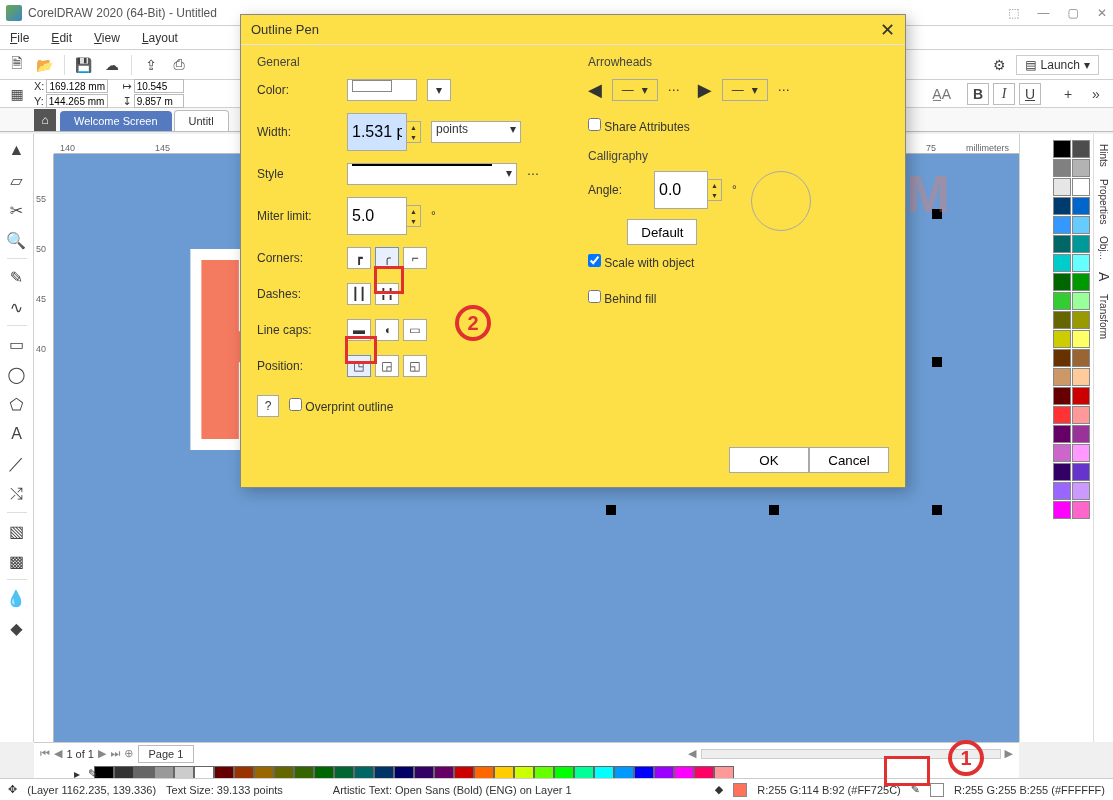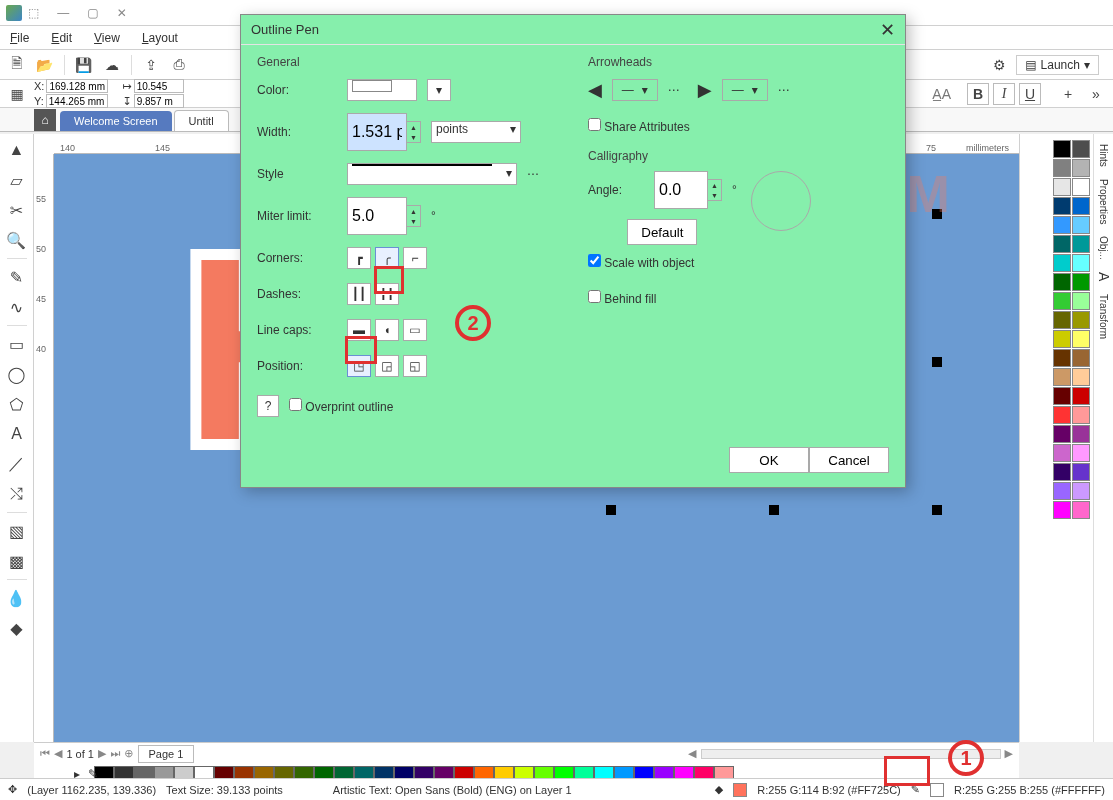--- a/index.html
+++ b/index.html
@@ -53,21 +53,21 @@
   .palette { position: absolute; right: 20px; top: 6px; width: 40px; display: flex; flex-wrap: wrap; gap: 1px; }
   .palette .sw { width: 18px; height: 18px; border: 1px solid #888; }
   .pagebar { position: absolute; left: 34px; right: 94px; bottom: 36px; height: 22px; background: #fff; border-top: 1px solid #ccc; display: flex; align-items: center; font-size: 11px; gap: 4px; padding: 0 6px; }
   .pagebar .pnav { color: #888; cursor: pointer; }
   .pagebar .pagetab { padding: 2px 10px; border: 1px solid #bbb; background: #fff; }
   .colorbar { position: absolute; left: 34px; right: 94px; bottom: 16px; height: 20px; background: #fff; display: flex; align-items: center; gap: 0; padding: 0 60px; }
   .colorbar .csw { width: 20px; height: 16px; border: 1px solid #666; }
   .statusbar { position: absolute; left: 0; right: 0; bottom: 0; height: 22px; background: #fff; border-top: 1px solid #ccc; display: flex; align-items: center; font-size: 11px; gap: 10px; padding: 0 8px; }
   .statusbar .swatch { width: 14px; height: 14px; border: 1px solid #888; }
   
-  .dialog { position: absolute; left: 240px; top: 14px; width: 666px; background: #86efac; border: 1px solid #888; box-shadow: 4px 4px 14px rgba(0,0,0,.25); z-index: 50; }
+  .dialog { position: absolute; left: 240px; top: 14px; width: 666px; background: #fde047; border: 1px solid #888; box-shadow: 4px 4px 14px rgba(0,0,0,.25); z-index: 50; }
   .dialog .dtitle { height: 30px; display: flex; align-items: center; padding: 0 10px; font-size: 13px; border-bottom: 1px solid #e4e4e4; }
   .dialog .dtitle .xclose { margin-left: auto; font-size: 18px; cursor: pointer; }
   .dialog .dbody { padding: 10px 16px 12px 16px; display: flex; gap: 30px; }
   .fieldset-label { color: #444; margin-bottom: 8px; }
   .frow { display: flex; align-items: center; gap: 10px; margin-bottom: 10px; min-height: 26px; }
   .frow label { width: 80px; }
   .dinput { height: 38px; border: 1px solid #a9a9a9; padding: 8px 4px; font-size: 16px; }
   .dsel { height: 22px; border: 1px solid #a9a9a9; background: #fff; padding: 0 18px 0 4px; font-size: 12px; position: relative; }
   .spin { display: inline-flex; align-items: center; }
   .spin .arrows { width: 14px; height: 22px; border: 1px solid #a9a9a9; border-left: none; display: flex; flex-direction: column; }
@@ -80,20 +80,21 @@
   .dbuttons { display: flex; justify-content: flex-end; padding: 6px 16px 14px 0; }
   .dbtn { min-width: 80px; height: 26px; border: 1px solid #a9a9a9; background: #fff; cursor: pointer; }
   .arrowheads .ah { width: 46px; height: 22px; border: 1px solid #a9a9a9; display: inline-flex; align-items: center; justify-content: center; }
   .callig { border: 1px solid #a9a9a9; width: 60px; height: 60px; border-radius: 50%; }
 </style>
 </head>
 <body>
 
 <div class="titlebar">
   <div class="logo"></div>
+  <div class="title">CorelDRAW 2020 (64-Bit) - Untitled</div>
   <div class="winctl">
     <span>⬚</span>
     <span>―</span>
     <span>▢</span>
     <span>✕</span>
   </div>
 </div>
 
 <div class="menubar">
   <span><u>F</u>ile</span>

